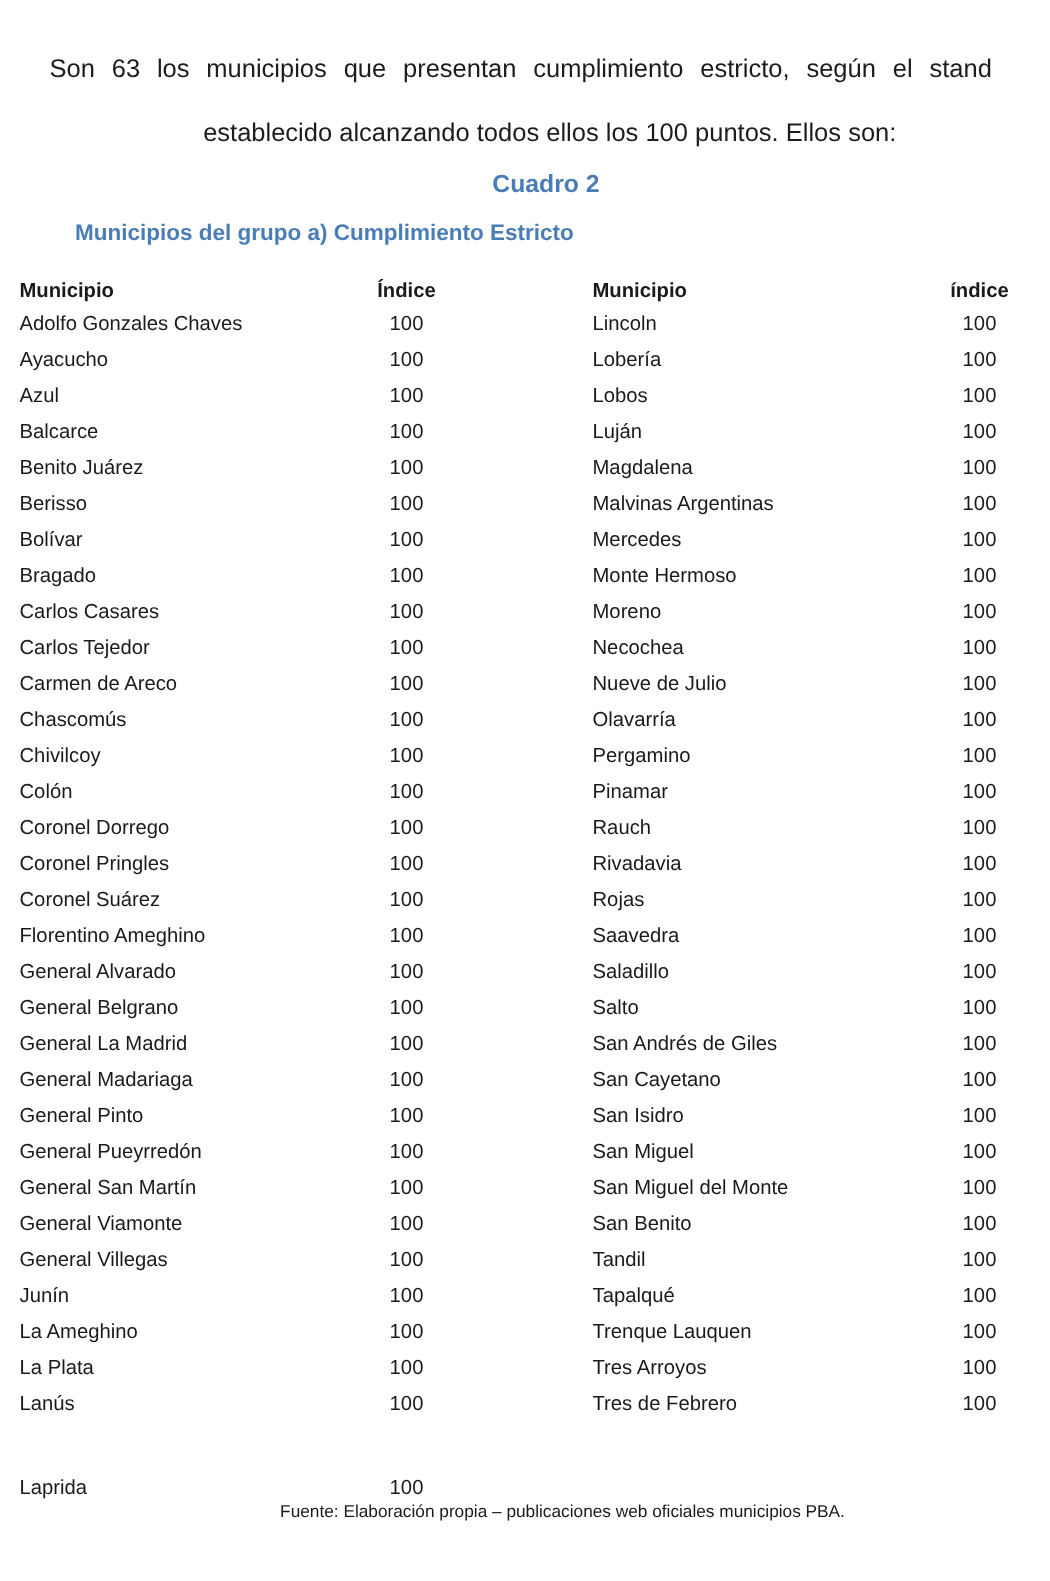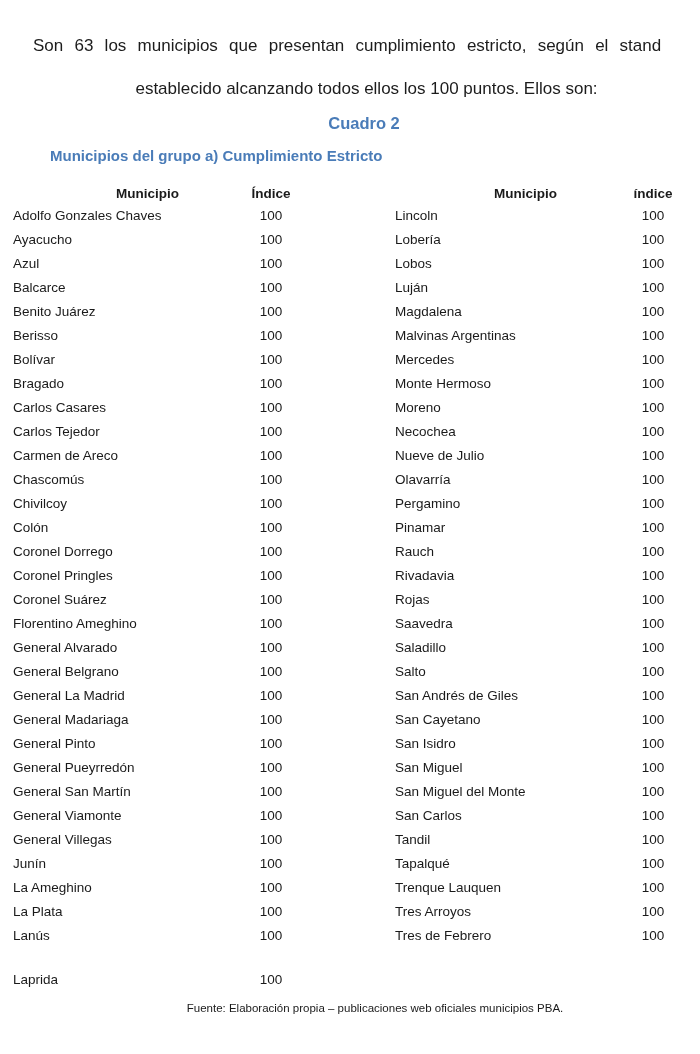--- a/index.html
+++ b/index.html
@@ -36,24 +36,24 @@
     grid-template-columns: 217px 82px 298px 86px;
     padding-left: 13px;
     height: 24px; line-height: 24px;
     box-sizing: border-box;
   }
   .thead { height: 20px; line-height: 20px; font-weight: bold; }
   .c { overflow: hidden; white-space: nowrap; }
   .c.name1 { text-align: left; }
   .c.name2 { text-align: left; padding-left: 83px; box-sizing: border-box; }
   .c.idx1, .c.idx2 { text-align: center; }
-  .hc { display: inline-block; text-align: right; }
+  .hc { display: inline-block; text-align: left; }
   .h1 { width: 166px; }
   .h3 { width: 162px; }
-  .laprida-row { margin-top: 20px; }
+  .laprida-row { margin-top: 32px; }
   .footer {
     position: absolute; top: 1002px; left: 0; width: 700px;
     box-sizing: border-box; padding-left: 50px;
     text-align: center; font-size: 11.5px; color: #1a1a1a;
   }
 </style>
 </head>
 <body>
 
 <div>
@@ -221,21 +221,21 @@
         </div>
         <div class="trow">
           <div class="c name1">General San Martín</div>
           <div class="c idx1">100</div>
           <div class="c name2">San Miguel del Monte</div>
           <div class="c idx2">100</div>
         </div>
         <div class="trow">
           <div class="c name1">General Viamonte</div>
           <div class="c idx1">100</div>
-          <div class="c name2">San Carlos</div>
+          <div class="c name2">San Benito</div>
           <div class="c idx2">100</div>
         </div>
         <div class="trow">
           <div class="c name1">General Villegas</div>
           <div class="c idx1">100</div>
           <div class="c name2">Tandil</div>
           <div class="c idx2">100</div>
         </div>
         <div class="trow">
           <div class="c name1">Junín</div>

